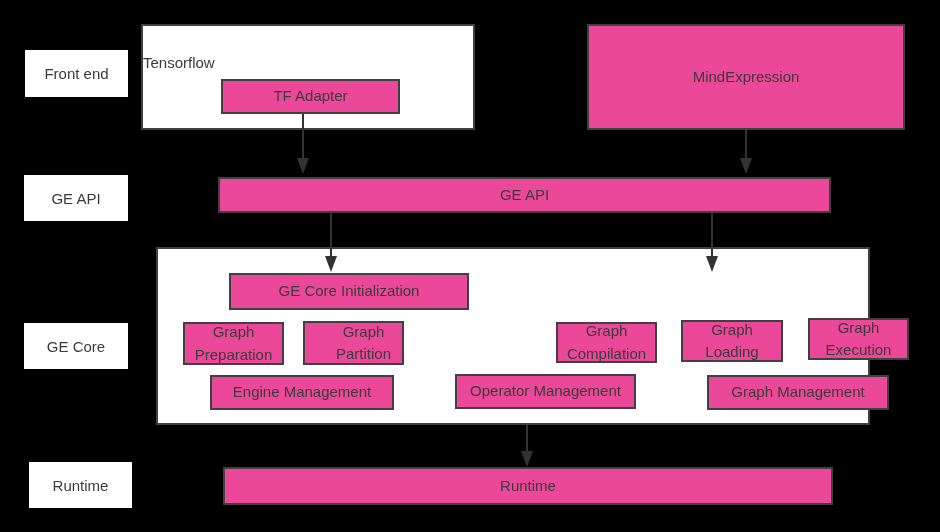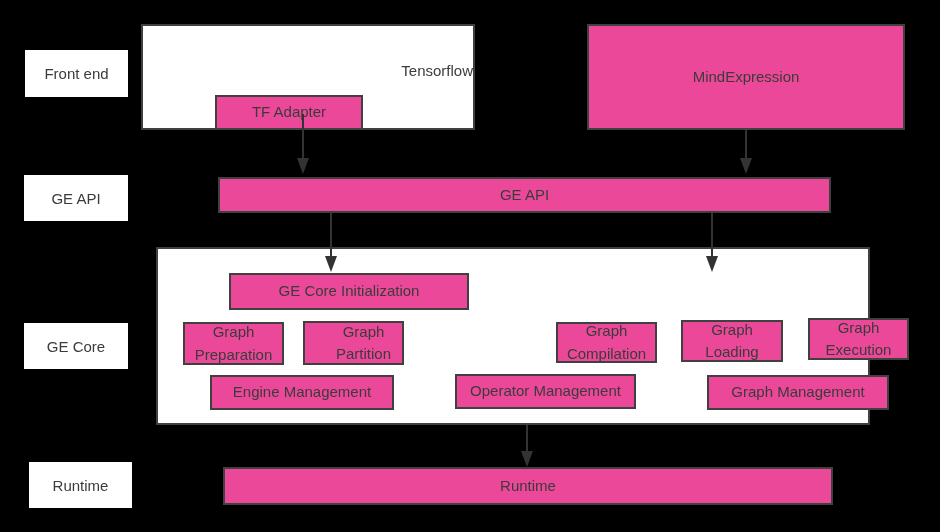--- a/index.html
+++ b/index.html
@@ -40,22 +40,21 @@
     position: absolute;
     background: #ffffff;
     border: 2px solid #404040;
     box-sizing: border-box;
   }
   .fe-title {
     position: absolute;
     left: 0;
     right: 0;
     top: 28px;
-    text-align: right;
-    margin-top: 8px;
+    text-align: left;
   }
   .arrow-line {
     position: absolute;
     width: 2px;
     background: #333333;
   }
   .arrow-head {
     position: absolute;
     width: 0;
     height: 0;
@@ -69,21 +68,21 @@
 
 <div class="stage">
 
   <div class="layer-label" style="left:25px; top:50px; width:103px; height:47px;">Front end</div>
   <div class="layer-label" style="left:24px; top:175px; width:104px; height:46px;">GE API</div>
   <div class="layer-label" style="left:24px; top:323px; width:104px; height:46px;">GE Core</div>
   <div class="layer-label" style="left:29px; top:462px; width:103px; height:46px;">Runtime</div>
 
   <div class="container-box" style="left:141px; top:24px; width:334px; height:106px;">
     <div class="fe-title">Tensorflow</div>
-    <div class="node" style="left:72px; top:53px; width:148px; height:35px;margin-top:16px;">TF Adapter</div>
+    <div class="node" style="left:78px; top:53px; width:179px; height:35px;">TF Adapter</div>
   </div>
 
   <div class="node" style="left:587px; top:24px; width:318px; height:106px;">MindExpression</div>
 
   <div class="node" style="left:218px; top:177px; width:613px; height:36px;">GE API</div>
 
   <div class="container-box" style="left:156px; top:247px; width:714px; height:178px;">
 
     <div class="node" style="left:71px; top:24px; width:240px; height:37px;">GE Core Initialization</div>
 

